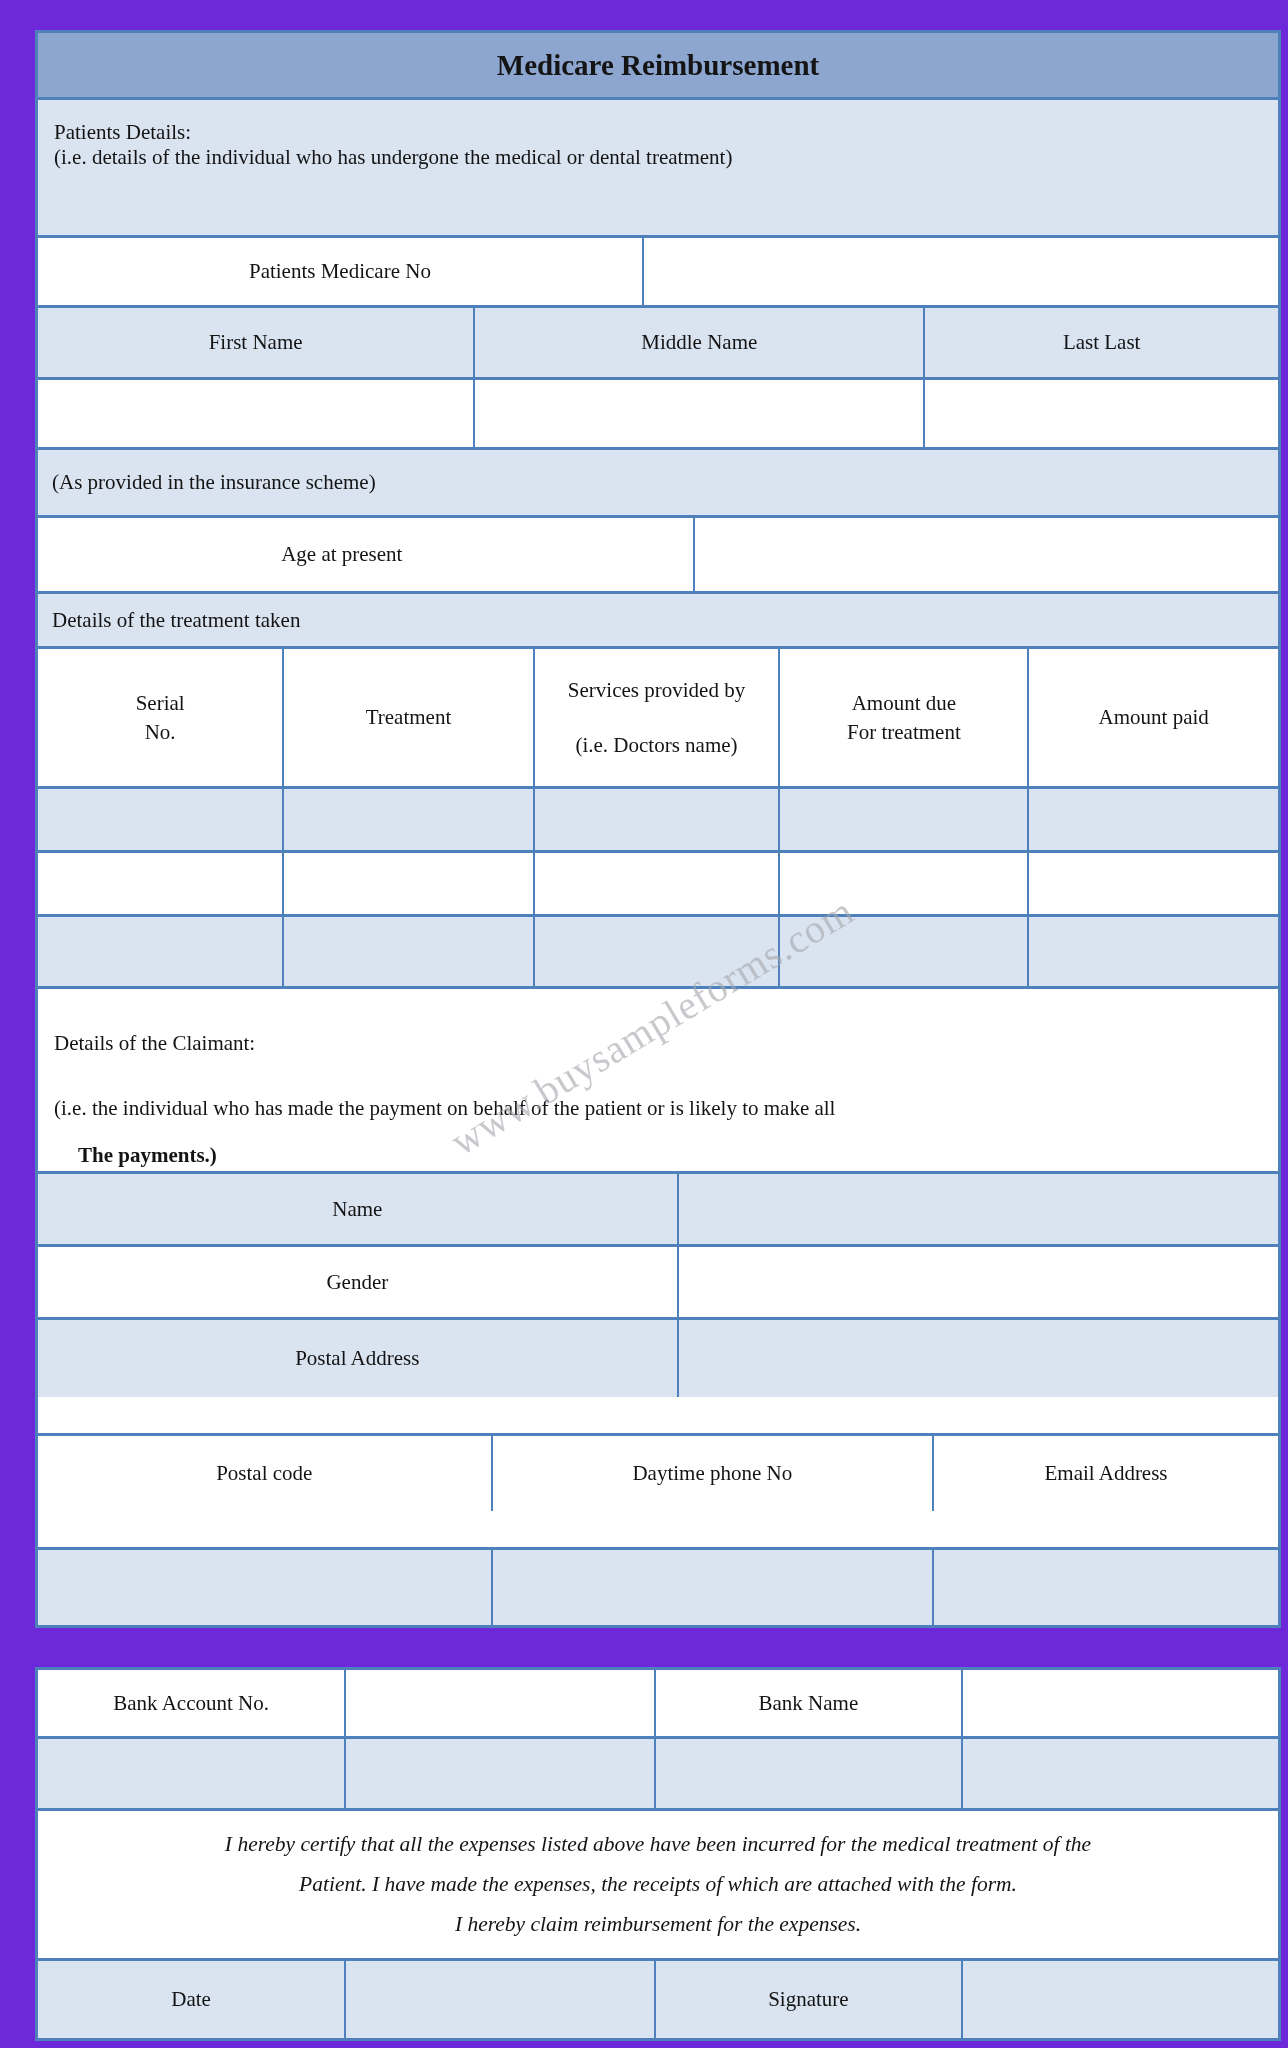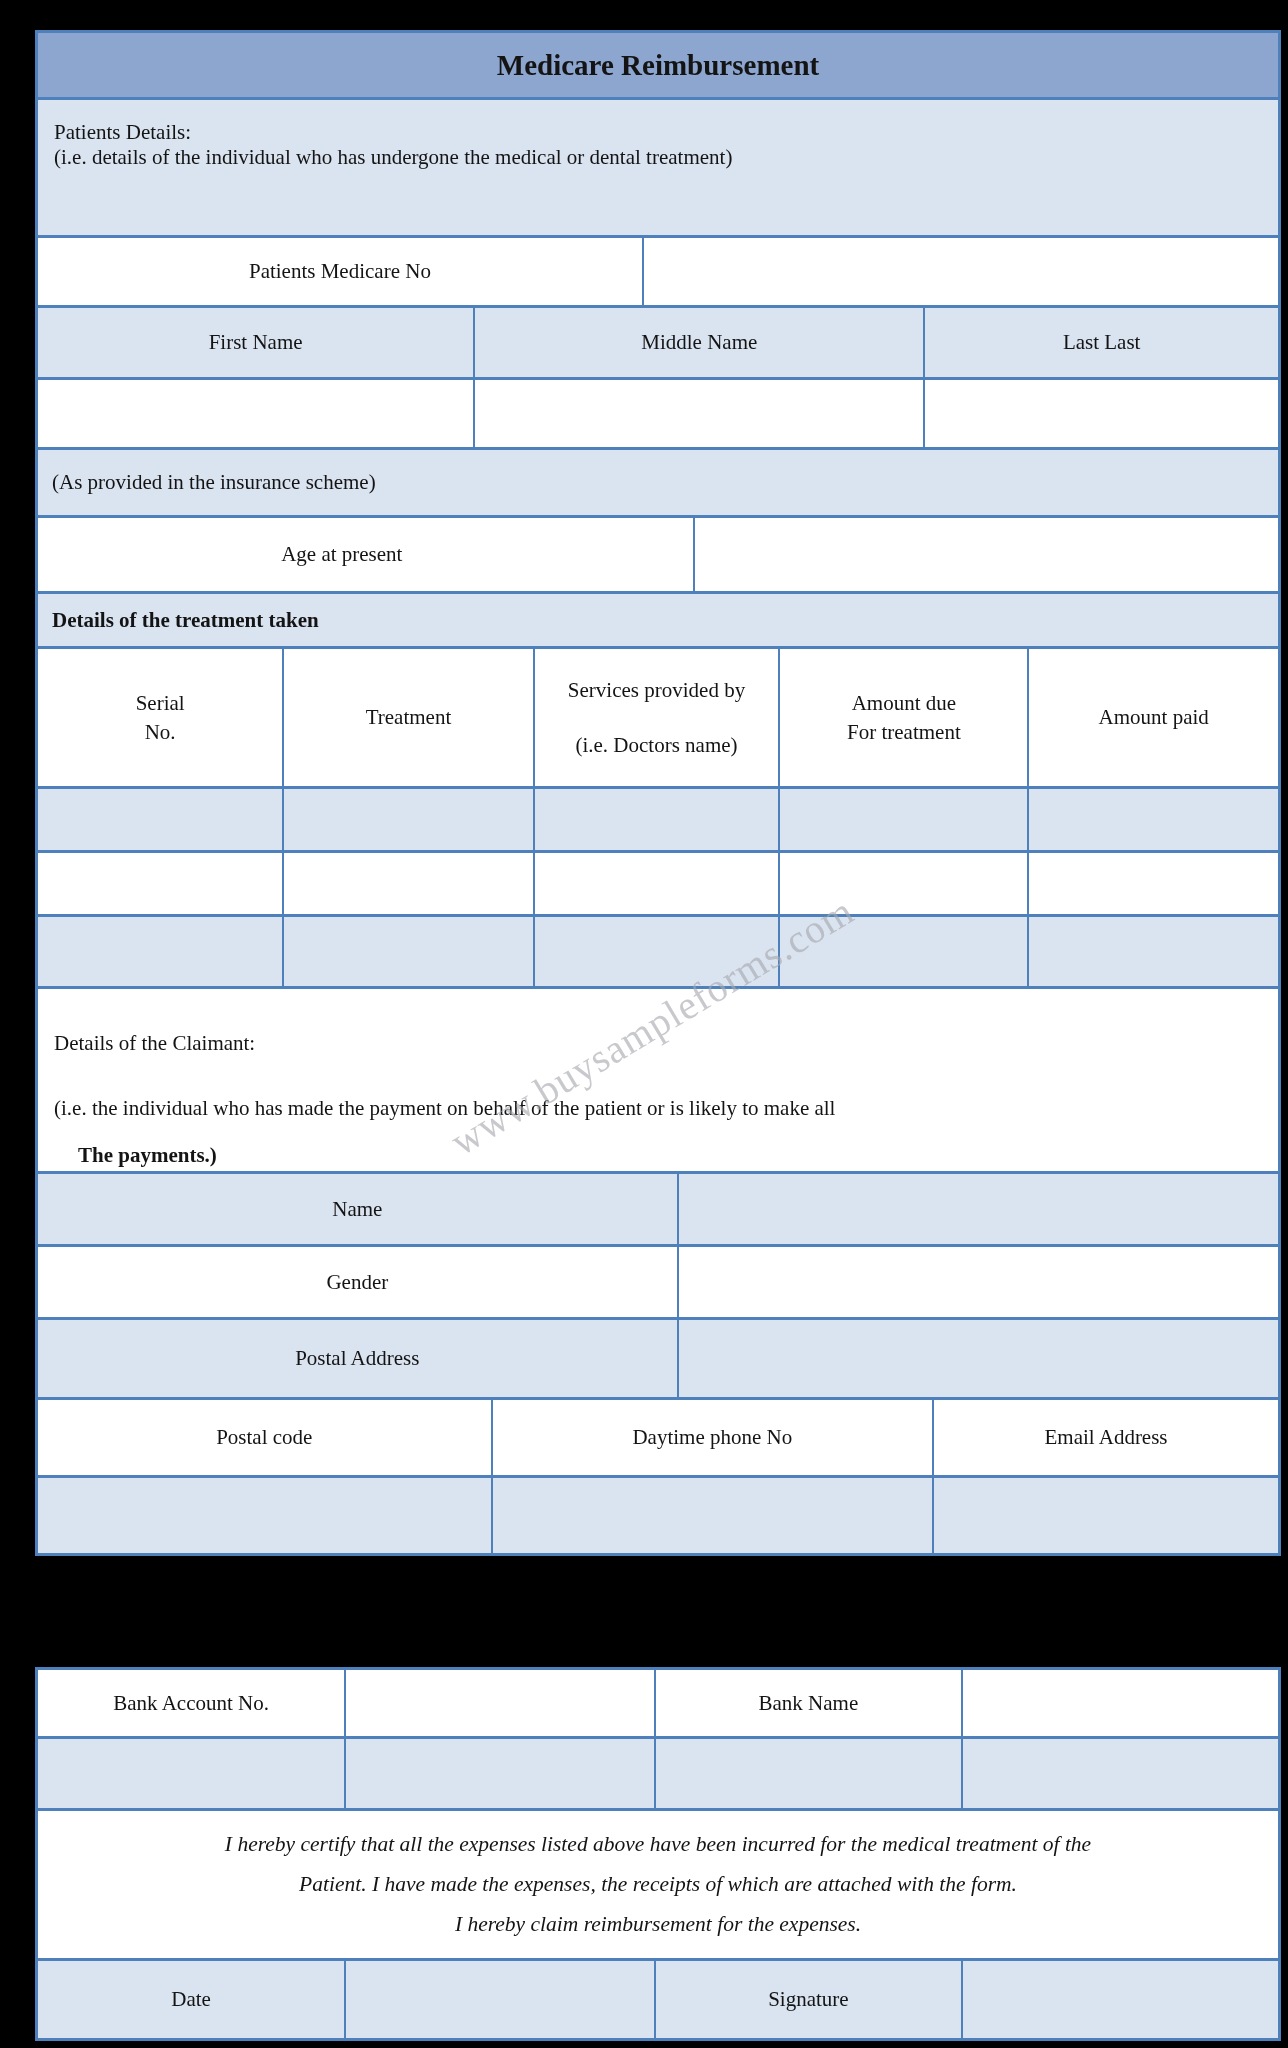--- a/index.html
+++ b/index.html
@@ -6,21 +6,21 @@
     --border-color:#4e80bc;
     --header-fill:#8ca6d0;
     --row-fill:#dae3f0;
     --watermark-color:#a6a9ae;
     --text-color:#141414;
   }
   *{box-sizing:border-box;}
   body{margin:0;background:#ffffff;}
   .page{
     position:relative;width:1288px;height:2048px;overflow:hidden;
-    background:#000000;color:var(--text-color);
+    background:#6d28d9;color:var(--text-color);
     font-family:"Liberation Serif",serif;
   }
   .block{
     position:absolute;left:35px;width:1246px;
     border:3px solid var(--border-color);background:#ffffff;
   }
   .block-a{top:30px;}
   .block-b{top:1667px;}
   .row{display:flex;border-top:3px solid var(--border-color);align-items:stretch;}
   .row:first-child{border-top:none;}
@@ -36,22 +36,22 @@
     height:64px;background:var(--header-fill);
     display:flex;align-items:center;justify-content:center;
     font-weight:bold;font-size:29px;
   }
   .patient-head{
     height:138px;background:var(--row-fill);
     display:flex;flex-direction:column;
     padding:20px 5px 18px 16px;font-size:21px;
   }
   .rh70{height:70px;} .rh72{height:72px;} .rh68{height:68px;} .rh76{height:76px;gap:47px;}
-  .rh55{height:55px;font-weight:bold;} .rh140{height:140px;} .rh64{height:64px;}
-  .rh73{height:73px;} .rh100{height:80px;} .rh78{height:78px;}
+  .rh55{height:55px;} .rh140{height:140px;} .rh64{height:64px;}
+  .rh73{height:73px;} .rh100{height:80px;} .rh78{height:78px;margin-top:36px;}
   .rh66{height:66px;} .rh80{height:80px;}
   
   .w487{flex:0 0 48.7%;} .wrest{flex:1 1 auto;}
   .w351{flex:0 0 35.1%;} .w363{flex:0 0 36.3%;}
   .w490{flex:0 0 49%;}
   .t1{flex:0 0 19.7%;} .t2{flex:0 0 20.2%;} .t3{flex:0 0 19.8%;} .t4{flex:0 0 20.1%;}
   .w515{flex:0 0 51.5%;}
   .c1{flex:0 0 36.5%;} .c2{flex:0 0 35.6%;}
   .b1{flex:0 0 24.7%;} .b2{flex:0 0 25%;} .b3{flex:0 0 24.7%;}
   .stack{display:flex;flex-direction:column;align-items:center;justify-content:center;line-height:1.35;}

